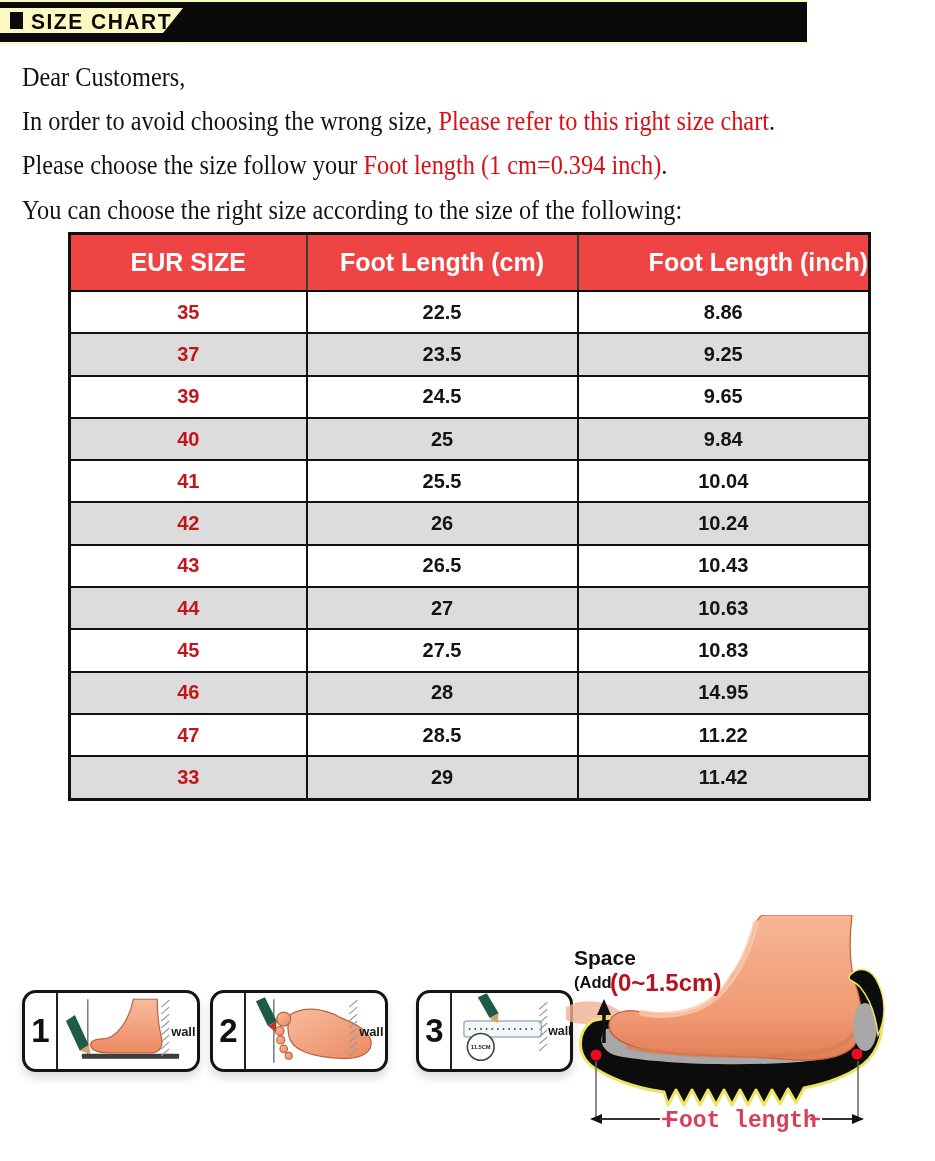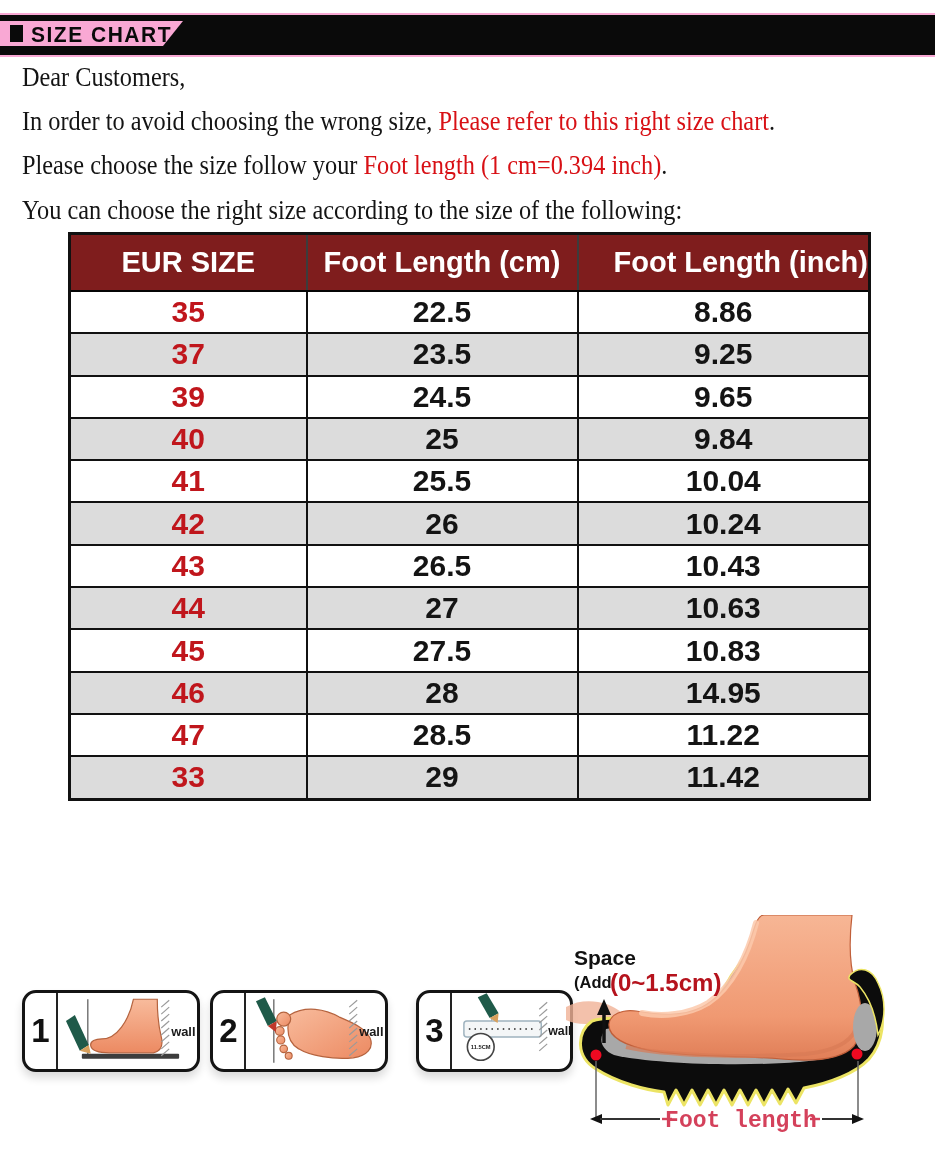--- a/index.html
+++ b/index.html
@@ -1,21 +1,21 @@
 <!DOCTYPE html>
 <html><head>
 <meta charset="utf-8">
 <style>
   html,body{margin:0;padding:0;}
   body{
     width:935px;height:1161px;position:relative;background:#fff;overflow:hidden;
     font-family:"Liberation Sans",sans-serif;color:#111;
   }
   
-  .banner{position:absolute;left:0;top:13px;width:935px;height:44px;background:#f9a8d4;}
+  .banner{position:absolute;left:0;top:0;width:807px;height:44px;background:#fef9c3;}
   .banner .bar-top{position:absolute;left:0;top:2px;width:100%;height:6px;background:#0a0a0a;}
   .banner .bar-bottom{position:absolute;left:0;top:33px;width:100%;height:9px;background:#0a0a0a;}
   .banner .square{position:absolute;left:10px;top:12px;width:13px;height:17px;background:#0a0a0a;}
   .banner .title{
     position:absolute;left:31px;top:8px;height:25px;line-height:25px;
     font-size:21px;font-weight:bold;letter-spacing:1.5px;color:#0a0a0a;
     font-family:"Liberation Sans",sans-serif;transform:scaleY(1.05);transform-origin:0 0;
     white-space:nowrap;
   }
   .banner .diag{
@@ -30,28 +30,28 @@
   }
   .intro-line .red{color:#d81015;}
   
   table.size-chart{
     position:absolute;left:68px;top:232px;width:800px;
     border-collapse:collapse;table-layout:fixed;
     border:3px solid #111;
     font-family:"Liberation Sans",sans-serif;
   }
   table.size-chart th{
-    background:#7f1d1d;color:#fff;height:55px;
-    font-size:29px;font-weight:bold;text-align:center;padding:0;
+    background:#ef4444;color:#fff;height:55px;
+    font-size:25px;font-weight:bold;text-align:center;padding:0;
     border:2px solid #050505;border-right:2px solid #3c3c3c;
   }
   table.size-chart th:last-child{border-right:2px solid #050505;text-align:right;}
   table.size-chart td{
     height:40.3px;text-align:center;vertical-align:middle;
-    font-size:30px;font-weight:bold;color:#141414;
+    font-size:20px;font-weight:bold;color:#141414;
     border:2px solid #111;padding:0;
   }
   table.size-chart tbody tr:nth-child(even) td{background:#dcdcdc;}
   table.size-chart td.red-num{color:#c0161c;}
   
   .diagrams{position:absolute;left:0;top:915px;width:935px;height:246px;}
   .panel{
     position:absolute;height:76px;background:#fff;border:3px solid #141414;border-radius:14px;
     display:flex;align-items:stretch;box-shadow:0 6px 9px rgba(0,0,0,0.14);
   }

